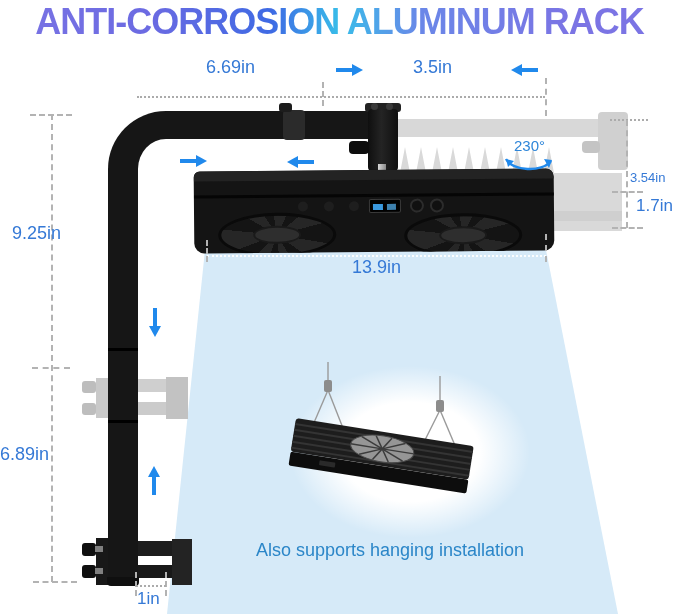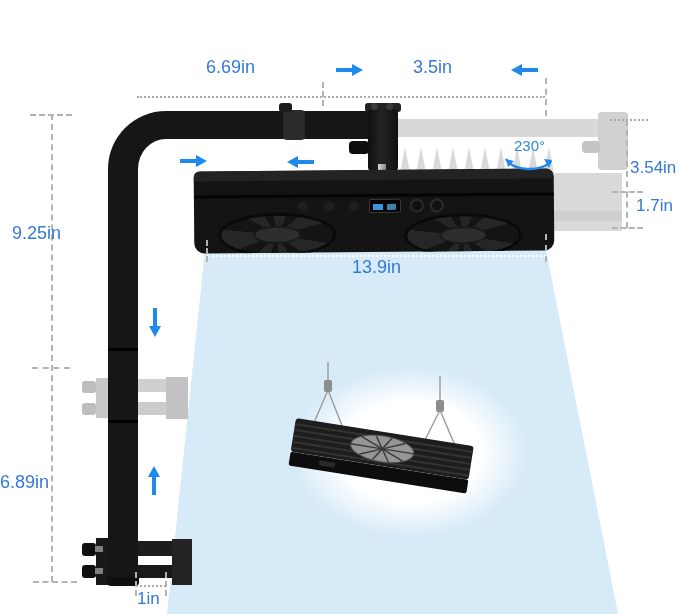--- a/index.html
+++ b/index.html
@@ -139,20 +139,21 @@
         <line x1="90" y1="17" x2="112" y2="26"></line>
           <line x1="90" y1="17" x2="68" y2="26"></line>
         <line x1="90" y1="17" x2="98" y2="5"></line>
           <line x1="90" y1="17" x2="82" y2="5"></line>
         <line x1="90" y1="17" x2="98" y2="29"></line>
           <line x1="90" y1="17" x2="82" y2="29"></line>
       </g>
     </g>
   </svg>
 
+  <div class="caption">Also supports hanging installation</div>
 
   <div class="ghost-arm"></div>
   <div class="ghost-bracket"></div>
   <div class="ghost-knob"></div>
   <svg class="ghost-light" width="224" height="96" viewBox="0 0 224 96">
     <path fill="#d9d9d9" d="M0 34 L5 8 L10 34 L16 34 L21 8 L26 34 L32 34 L37 8 L42 34 L48 34 L53 8 L58 34 L64 34 L69 8 L74 34 L80 34 L85 8 L90 34 L96 34 L101 8 L106 34 L112 34 L117 8 L122 34 L128 34 L133 8 L138 34 L144 34 L149 8 L154 34 L222 34 L222 92 L0 92 Z"></path>
     <rect x="0" y="72" width="222" height="10" fill="#cfcfcf"></rect>
   </svg>
 
   <div class="clamp" style="left:82px;top:376px;width:108px;height:44px">
@@ -229,24 +230,24 @@
   <div class="vdash" style="left:206px;top:240px;height:22px"></div>
   <div class="vdash" style="left:545px;top:234px;height:28px"></div>
 
   <div class="vdash" style="left:135px;top:572px;height:24px"></div>
   <div class="vdash" style="left:165px;top:572px;height:24px"></div>
   <div class="hdot" style="left:136px;top:585px;width:30px"></div>
 
   <div class="dim" style="left:206px;top:57px">6.69in</div>
   <div class="dim" style="left:413px;top:57px">3.5in</div>
   <div class="dim" style="left:12px;top:223px">9.25in</div>
-  <div class="dim" style="left:630px;top:158px;font-size:17px">3.54in</div>
+  <div class="dim" style="left:630px;top:170px;font-size:13px">3.54in</div>
   <div class="dim" style="left:636px;top:196px;font-size:17px">1.7in</div>
   <div class="dim" style="left:352px;top:257px">13.9in</div>
-  <div class="dim" style="left:0px;top:472px">6.89in</div>
+  <div class="dim" style="left:0px;top:444px">6.89in</div>
   <div class="dim" style="left:137px;top:589px;font-size:17px">1in</div>
 
   <div class="arr h r" style="left:336px;top:64px">
       <div class="sh"></div>
       <div class="hd"></div>
     </div>
   <div class="arr h l" style="left:511px;top:64px">
       <div class="sh"></div>
       <div class="hd"></div>
     </div>
@@ -267,14 +268,15 @@
       <div class="hd"></div>
     </div>
 
   <div class="rot-label">230°</div>
   <svg class="rot-svg" width="64" height="28" viewBox="0 0 64 28">
     <path d="M10 8 C 16 20, 46 22, 55 10" fill="none" stroke="#2089ec" stroke-width="2.4"></path>
     <polygon points="10,8 18,10 12,16" fill="#2089ec"></polygon>
     <polygon points="56,9 48,8 53,17" fill="#2089ec"></polygon>
   </svg>
 
+  <div class="title">ANTI-CORROSION ALUMINUM RACK</div>
 
 </div>
 
 </body></html>

